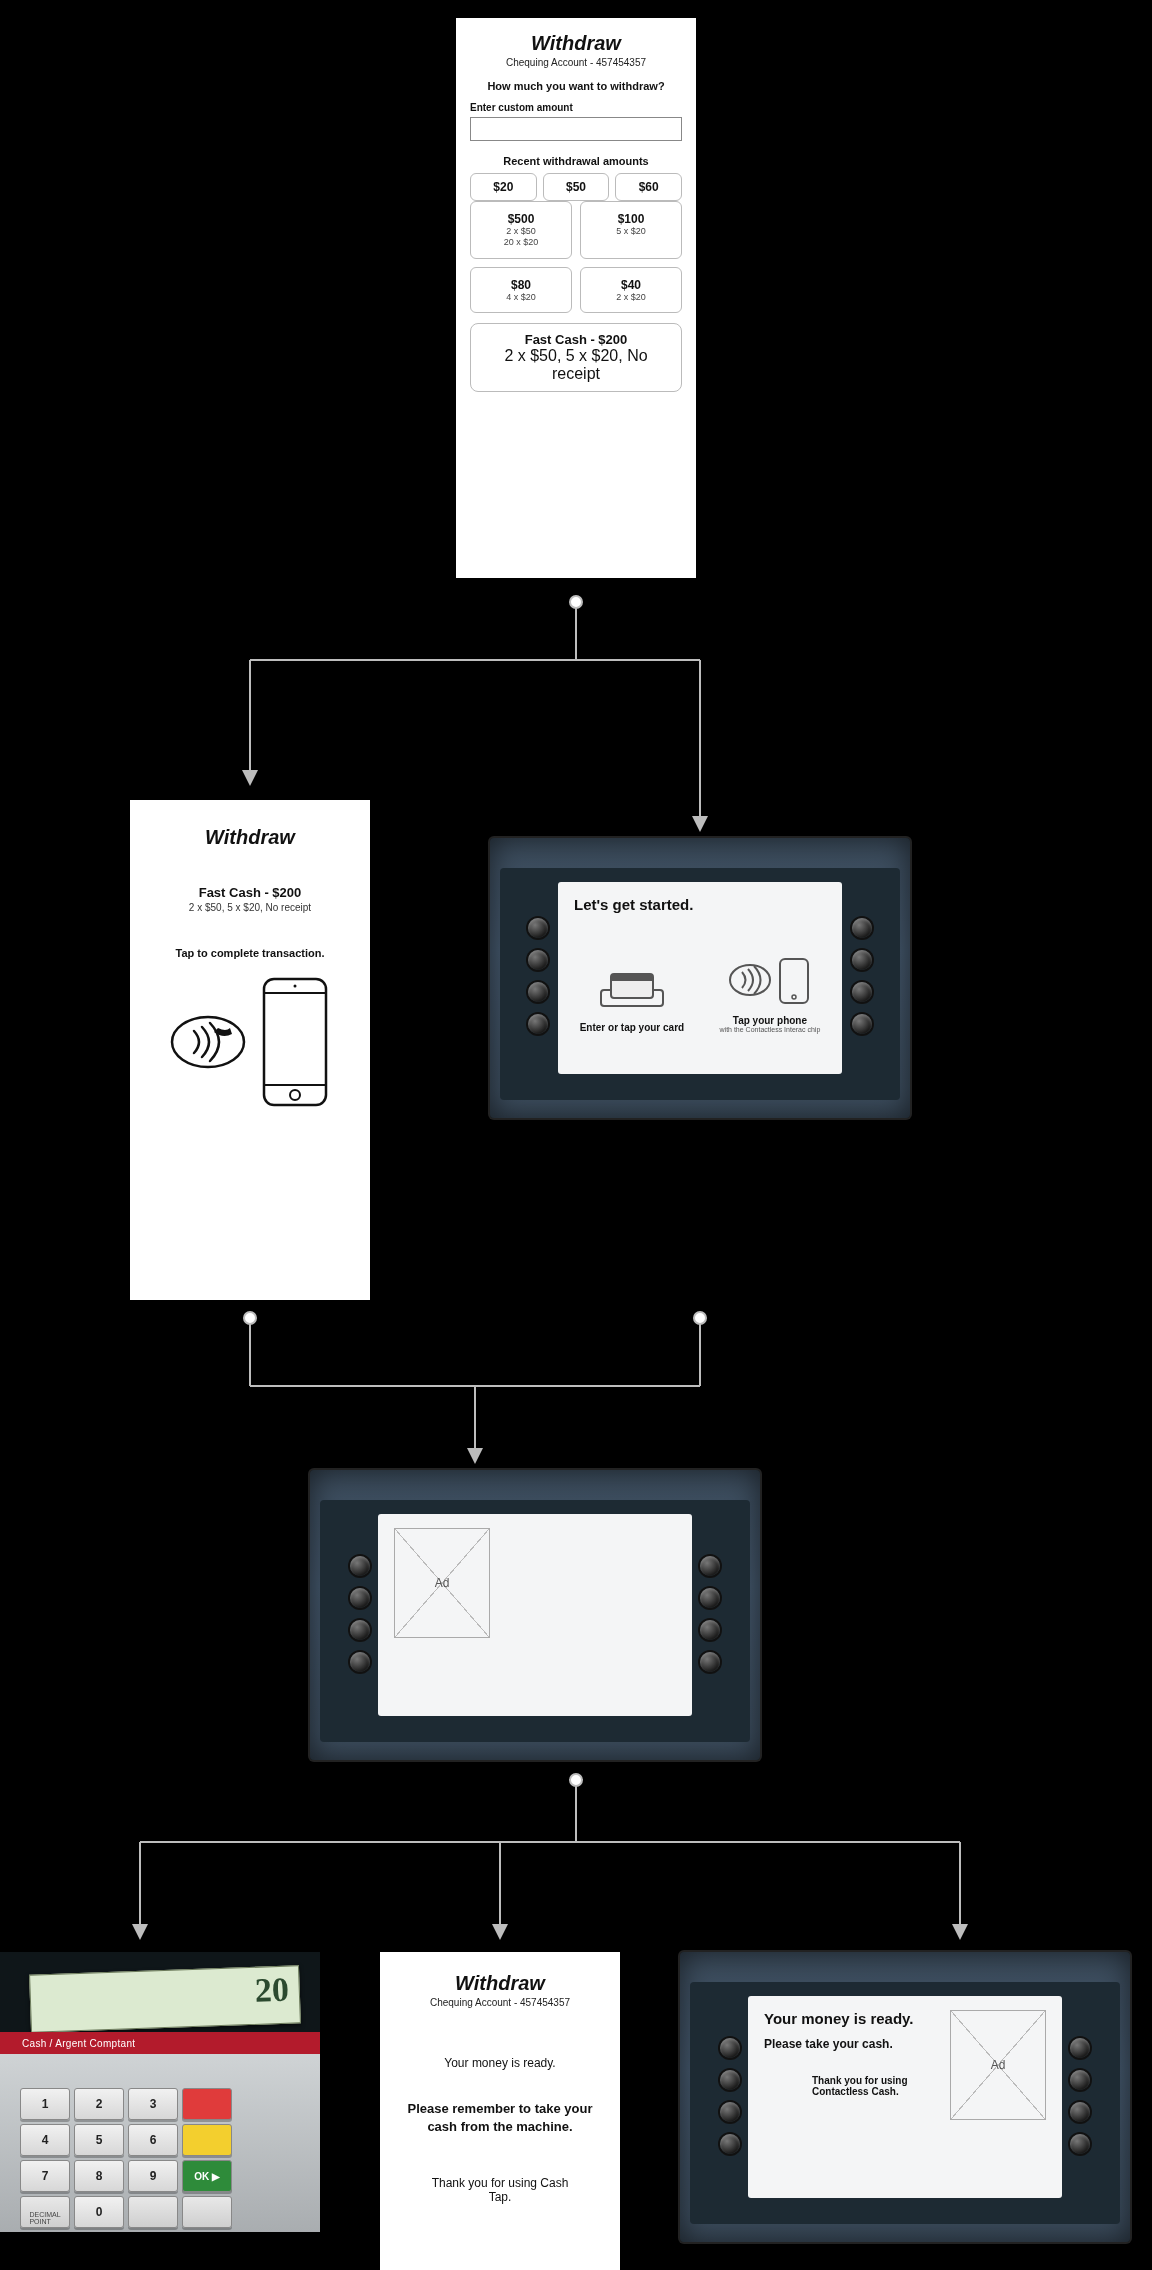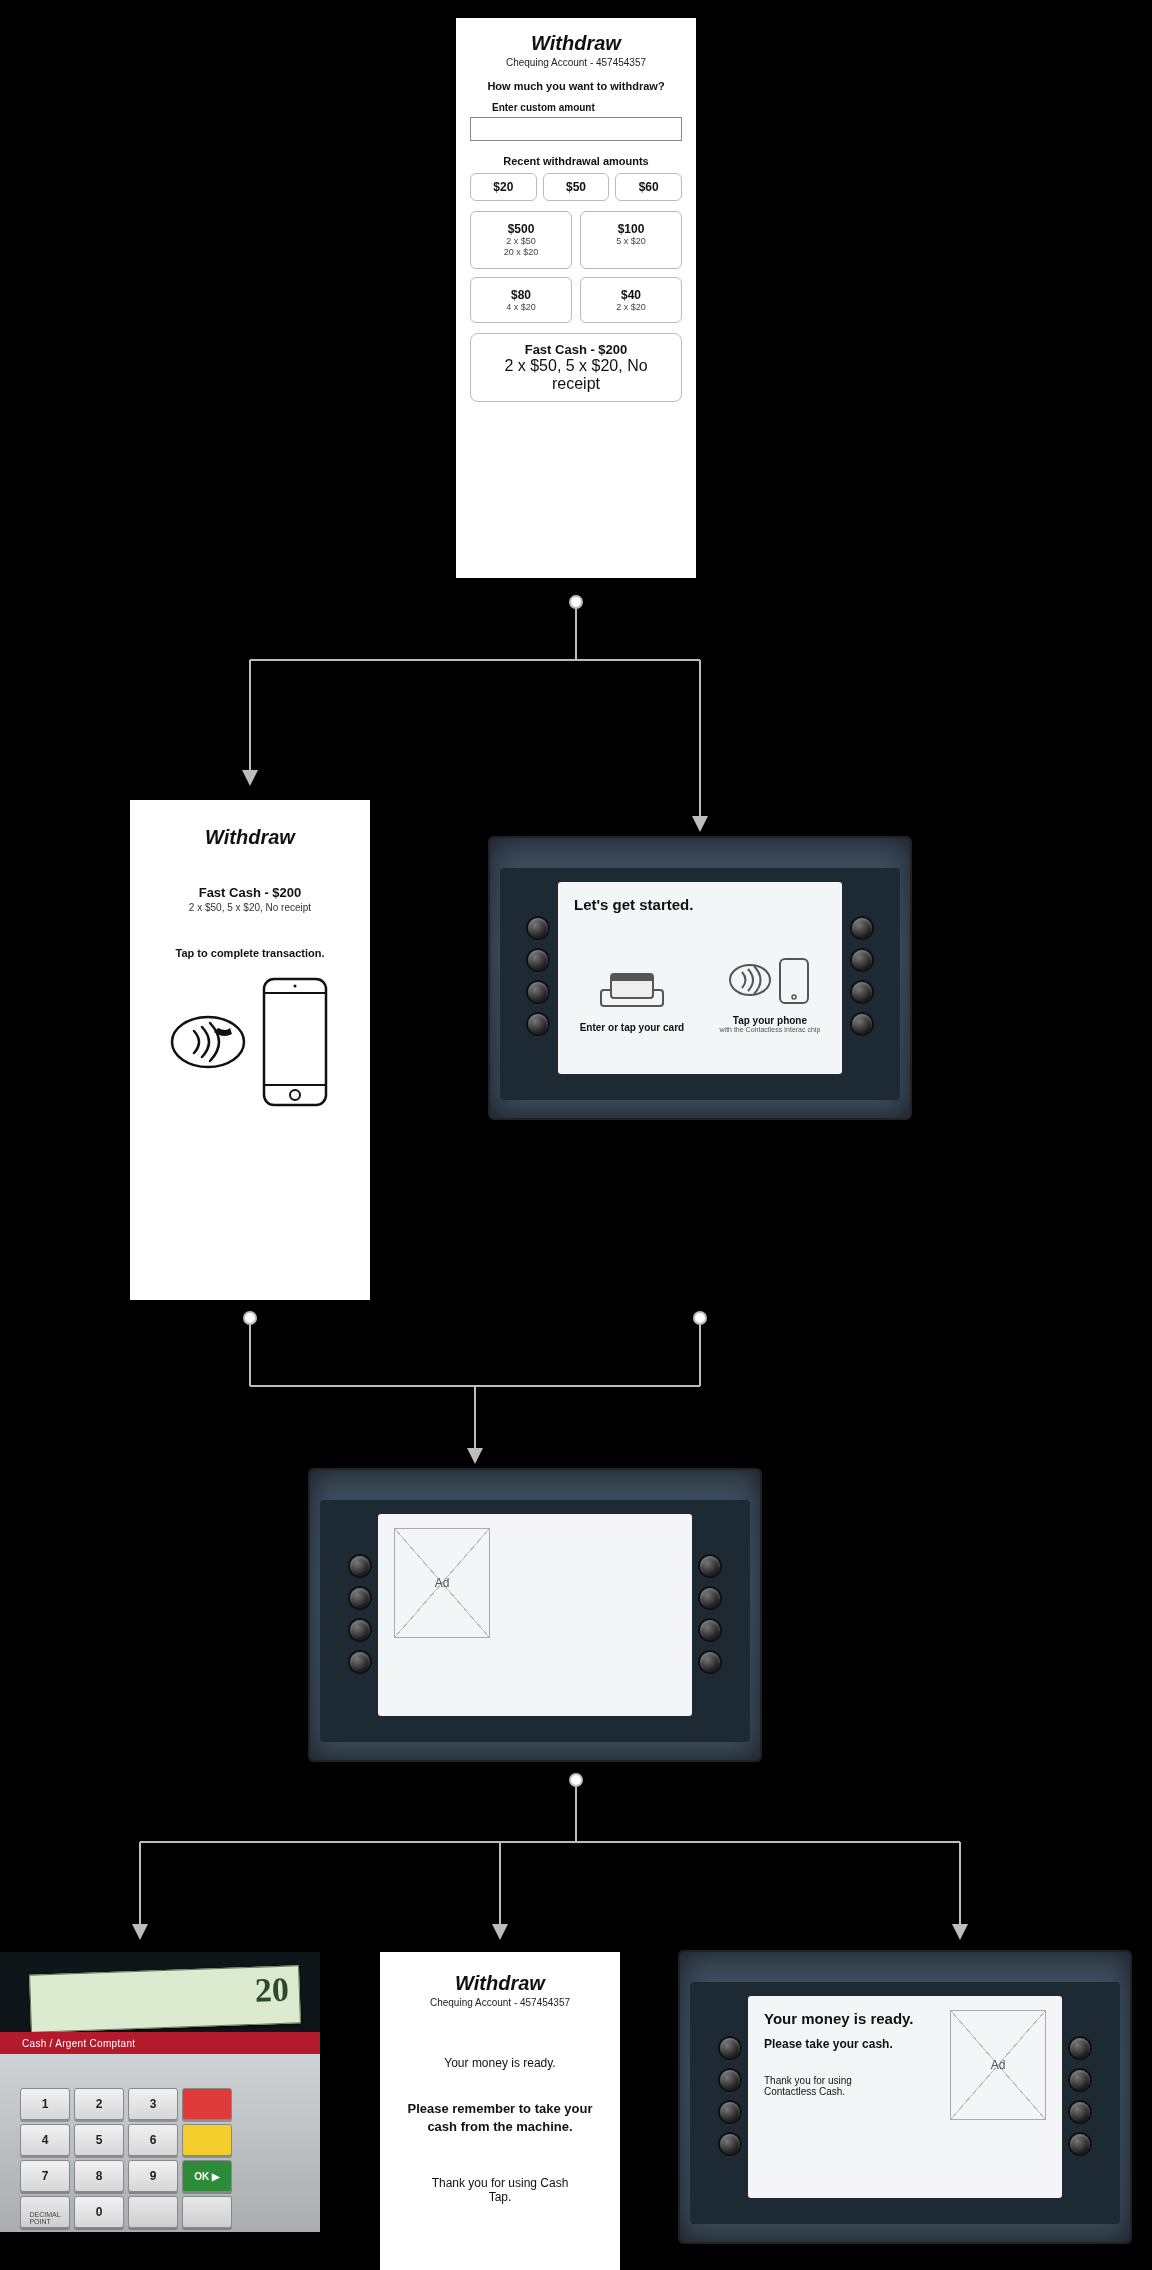--- a/index.html
+++ b/index.html
@@ -11,30 +11,30 @@
     font-family: -apple-system, BlinkMacSystemFont, "Segoe UI", Helvetica, Arial, sans-serif;
     color: #111;
     overflow: hidden;
   }
   .node { position: absolute; background:#fff; }
   .phone { width: 240px; box-shadow: 0 0 0 1px rgba(0,0,0,0.05); }
   .phone-pad { padding: 14px 14px 18px 14px; }
   h2.title { font-size: 20px; font-weight: 700; text-align:center;font-style:italic; }
   .sub { font-size: 10px; text-align:center; color:#222; margin-top:2px; }
   .q { font-size: 11px; font-weight:700; text-align:center; margin-top:12px; }
-  .lbl { font-size: 10px; font-weight:600; margin-top:10px;margin-left:22px; }
+  .lbl { font-size: 10px; font-weight:600; margin-top:10px; }
   .input { width:100%; height:24px; border:1px solid #888; margin-top:4px; background:#fff; }
   .sec-lbl { font-size:11px; font-weight:600; text-align:center; margin-top:14px; }
   .row { display:flex; gap:6px; margin-top:6px; }
   .chip { flex:1; border:1px solid #bbb; border-radius:6px; padding:6px 4px; text-align:center; }
   .chip .amt { font-size:12px; font-weight:700; }
   .chip .dn { font-size:9px; color:#444; line-height:1.2; }
   .bigchip { border:1px solid #bbb; border-radius:8px; padding:8px; text-align:center; margin-top:10px; }
   .bigchip .amt { font-size:13px; font-weight:700; }
-  .grid2 { display:grid; grid-template-columns:1fr 1fr; gap:8px; margin-top:10px; }
+  .grid2 { display:grid; grid-template-columns:1fr 1fr; gap:8px; margin-top:0; }
   .tap-row { display:flex; align-items:center; justify-content:center; gap:14px; margin-top:18px; }
   
   .atm { width:420px; height:280px; position:absolute; }
   .atm-bezel { position:absolute; inset:0; background: linear-gradient(180deg,#3a4a5a 0%, #43566a 40%, #3a4a5a 100%); border-radius:4px; box-shadow: inset 0 0 30px rgba(0,0,0,.6), 0 0 0 2px #222; }
   .atm-dark { position:absolute; left:10px; right:10px; top:30px; bottom:18px; background:#1d2a33; border-radius:4px; }
   .atm-screen { position:absolute; left:68px; right:68px; top:44px; bottom:44px; background:#f4f5f6; border-radius:3px; padding:14px 16px; display:flex;gap:20px; }
   .atm-btn { position:absolute; width:20px; height:20px; border-radius:50%; background: radial-gradient(circle at 35% 35%, #777, #1a1a1a 70%); box-shadow: 0 0 0 2px #111, inset 0 2px 3px rgba(255,255,255,.3); }
   
   svg.connector { position:absolute; overflow:visible; pointer-events:none; }
   .conn { stroke:#bdbdbd; stroke-width:2; fill:none; }
@@ -264,21 +264,21 @@
   </div>
 </div>
 
 <div class="atm" style="left:680px; top:1952px; width:450px; height:290px;">
   <div class="atm-bezel"></div>
   <div class="atm-dark"></div>
   <div class="atm-screen" style="gap:14px; align-items:stretch;">
     <div style="flex:1;">
       <div style="font-size:15px; font-weight:700;">Your money is ready.</div>
       <div style="font-size:12px; font-weight:700; margin-top:10px;">Please take your cash.</div>
-      <div style="font-size:10px; font-weight:400; margin-top:24px; max-width:130px;">Thank you for using Contactless Cash.</div>
+      <div style="font-size:10px; font-weight:700; margin-top:24px; max-width:130px;margin-left:48px;">Thank you for using Contactless Cash.</div>
     </div>
     <div class="adbox">
         <span style="position:relative; z-index:1;">Ad</span>
       </div>
   </div>
   <div class="atm-btn" style="left:40px; top:86px;"></div>
   <div class="atm-btn" style="left:40px; top:118px;"></div>
   <div class="atm-btn" style="left:40px; top:150px;"></div>
   <div class="atm-btn" style="left:40px; top:182px;"></div>
   <div class="atm-btn" style="right:40px; top:86px;"></div>

